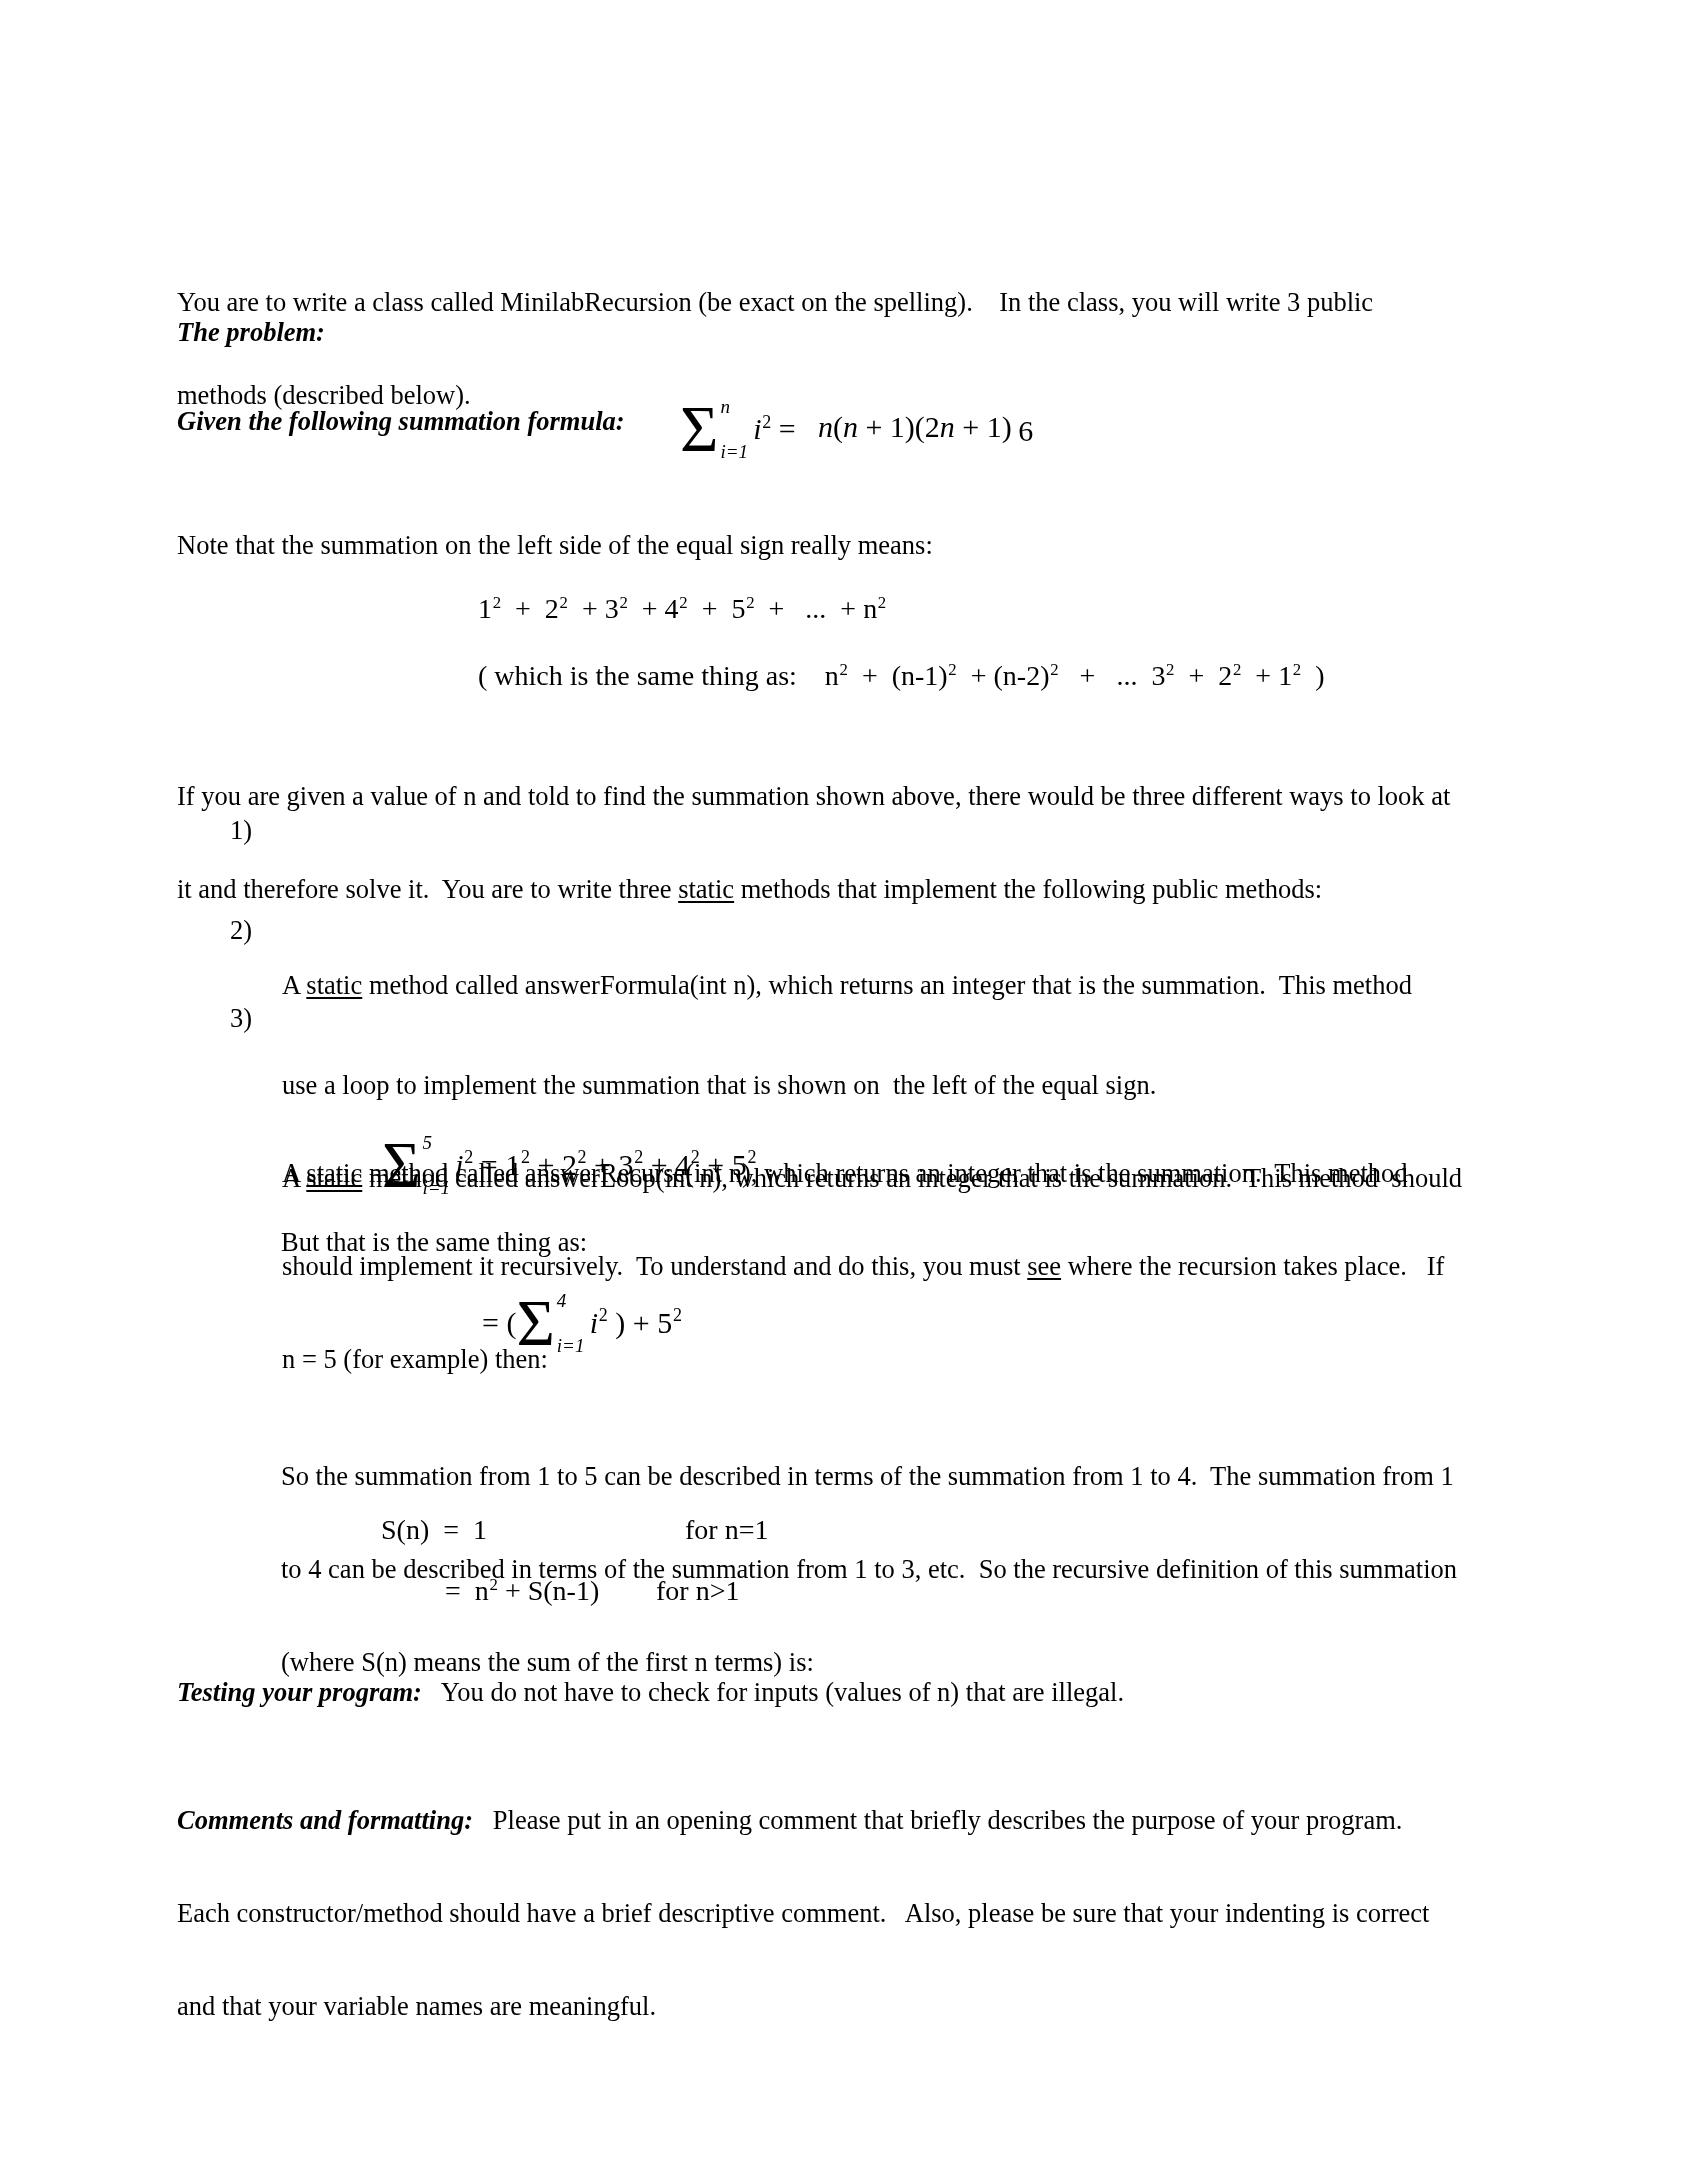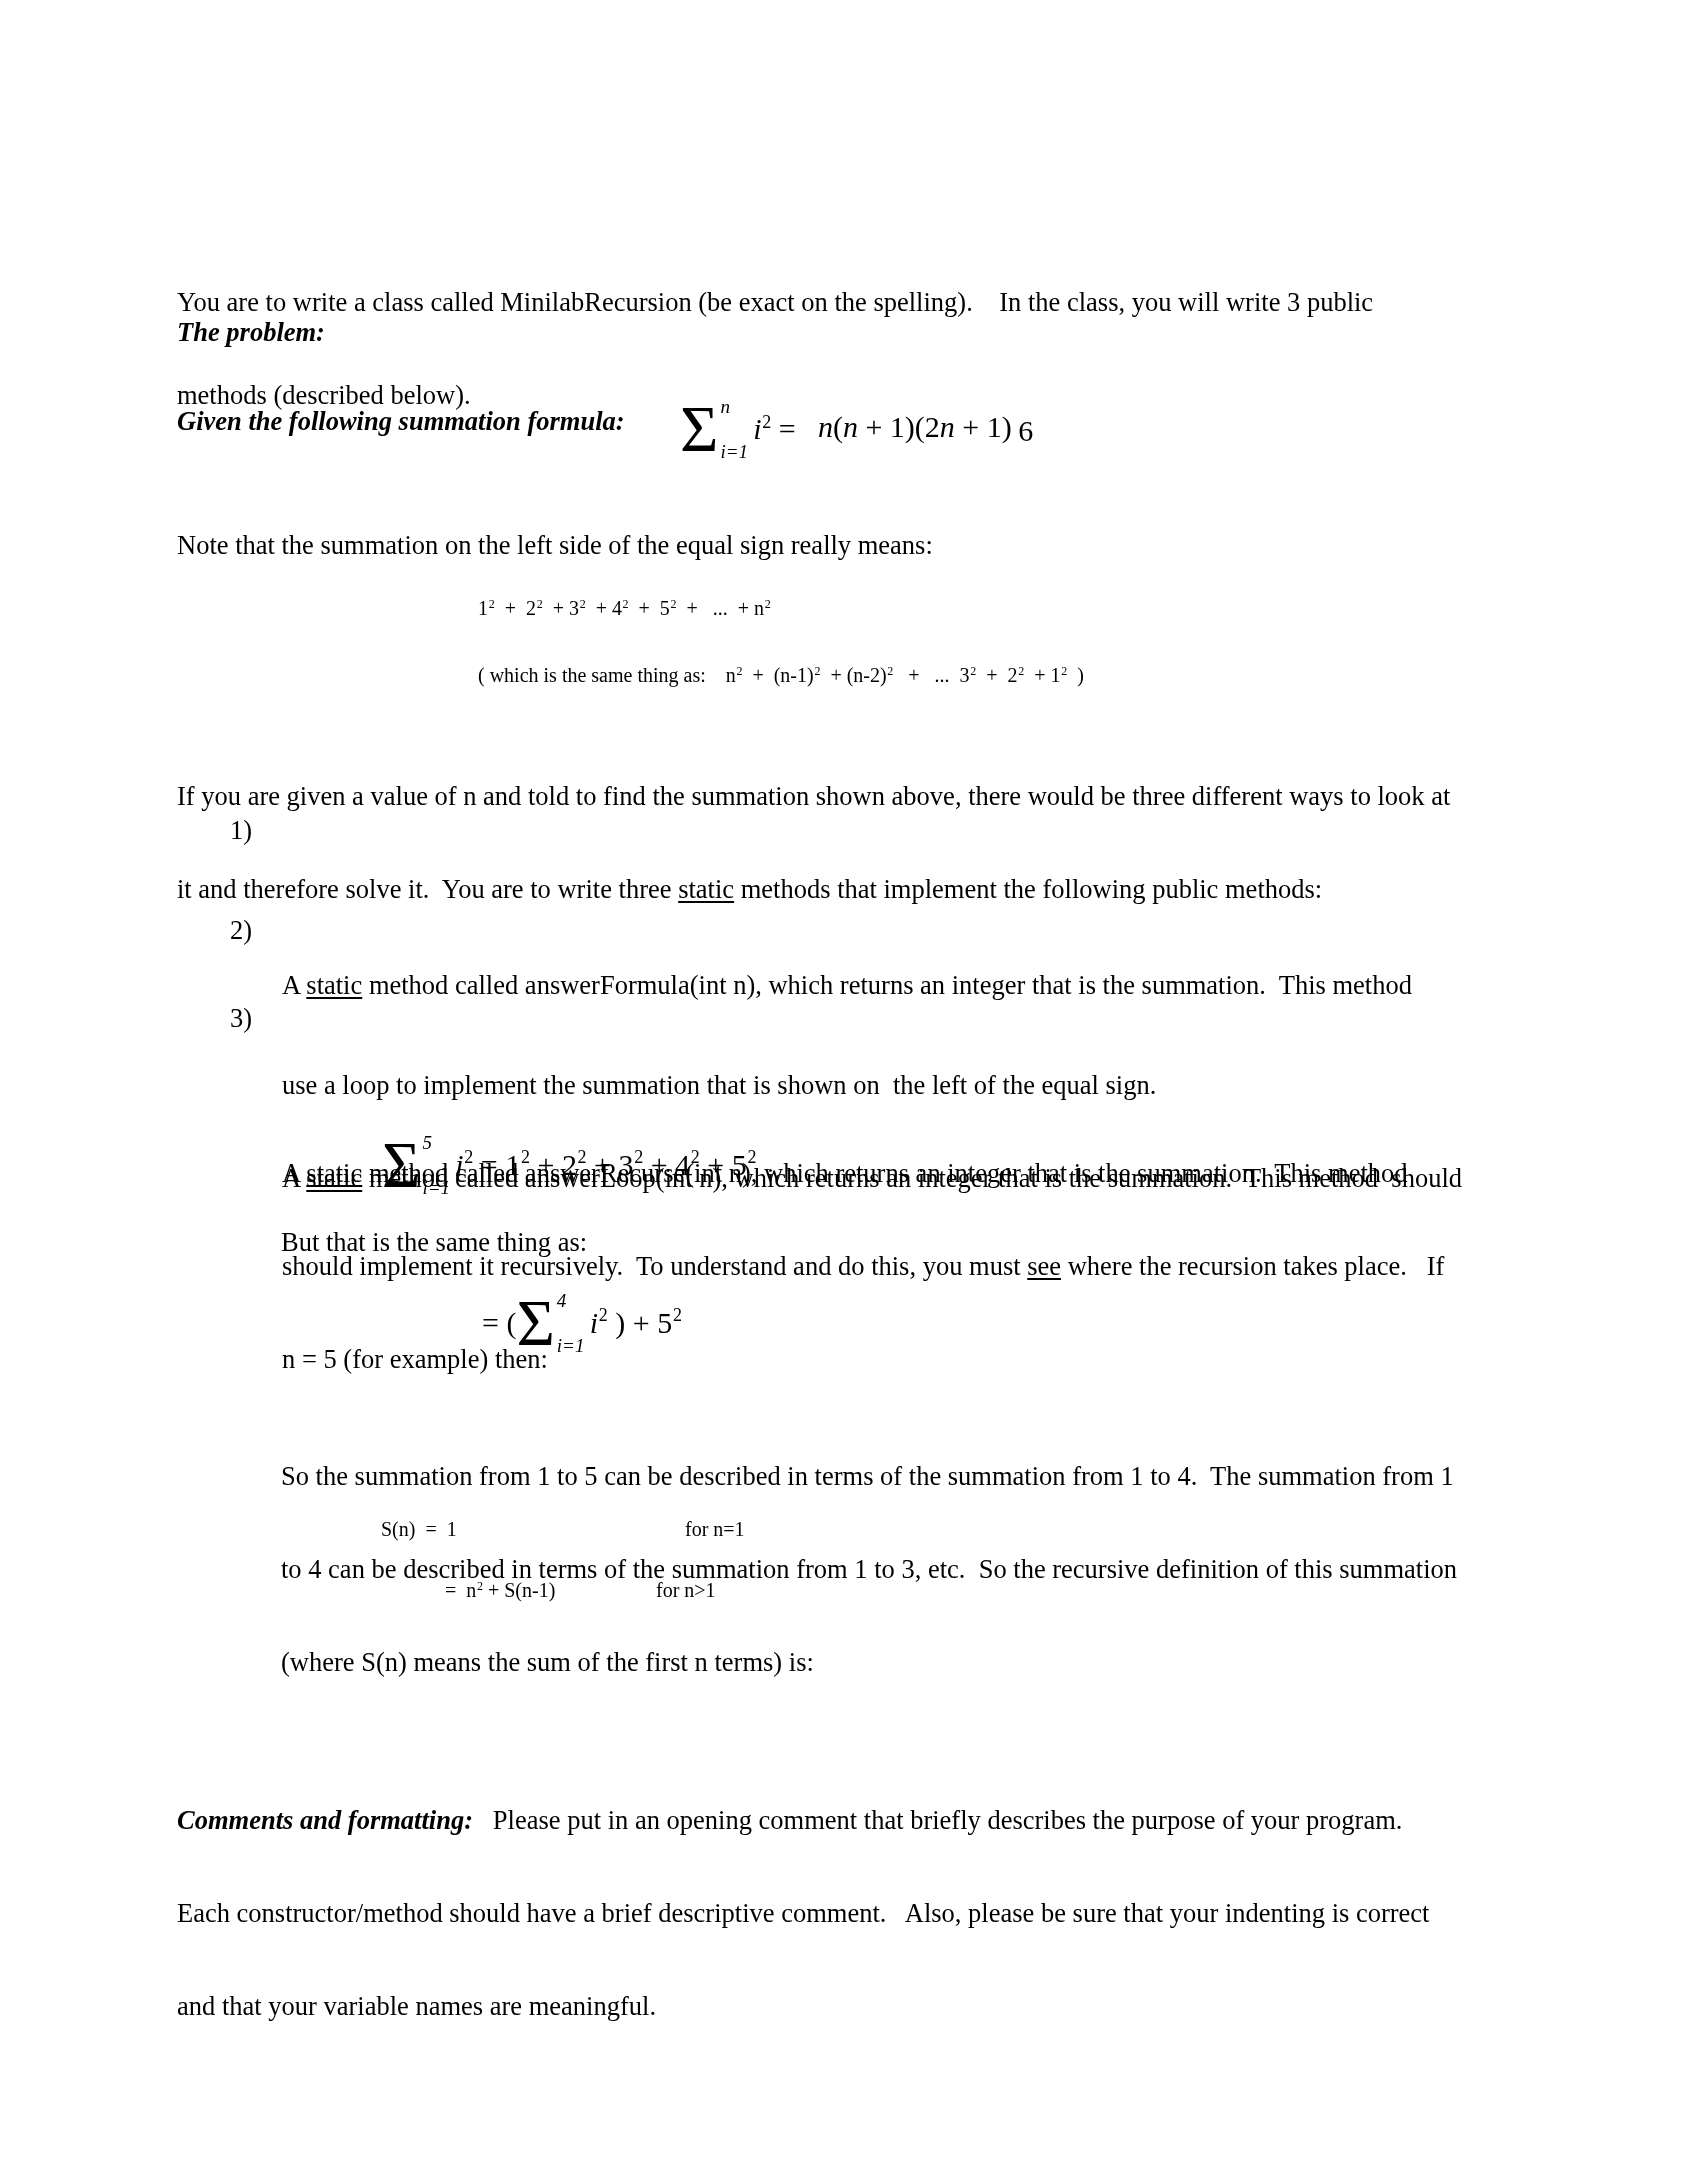--- a/index.html
+++ b/index.html
@@ -60,21 +60,21 @@
     flex-direction:row;
     align-items:center;
     margin-left:8px;
   }
   .frac .num{padding:0 6.6px 5.3px 6.6px;line-height:1.1;white-space:pre;}
   .frac .bar{align-self:stretch;height:0;border-top:2px solid #000;}
   .frac .den{padding-top:4px;line-height:1.1;}
   
   .item .num{position:absolute;left:0;top:0;}
   .item .itext{margin-left:52px;}
-  .fs42{font-size:20px;}
+  .fs42{font-size:28px;}
 </style>
 </head>
 <body>
 
 <div class="page">
 
   <div class="block" style="top:193px;left:177px;">
     <div class="line">You are to write a class called MinilabRecursion (be exact on the spelling).    In the class, you will write 3 public</div>
     <div class="line">methods (described below).</div>
   </div>
@@ -163,20 +163,21 @@
     <div class="line">So the summation from 1 to 5 can be described in terms of the summation from 1 to 4.  The summation from 1</div>
     <div class="line">to 4 can be described in terms of the summation from 1 to 3, etc.  So the recursive definition of this summation</div>
     <div class="line">(where S(n) means the sum of the first n terms) is:</div>
   </div>
 
   <div class="block fs42" style="top:1482px;left:381px;"><span>S(n)  =  1</span></div>
   <div class="block fs42" style="top:1482px;left:685px;">for n=1</div>
   <div class="block fs42" style="top:1543px;left:445px;"><span>=  n</span><span class="sup">2</span><span> + S(n-1)</span></div>
   <div class="block fs42" style="top:1543px;left:656px;">for n&gt;1</div>
 
+  <div class="block" style="top:1645px;left:177px;"><span class="bold">Testing your program:</span><span>   You do not have to check for inputs (values of n) that are illegal.</span></div>
 
   <div class="block" style="top:1711px;left:177px;">
     <div class="line"><span class="bold">Comments and formatting:</span><span>   Please put in an opening comment that briefly describes the purpose of your program.</span></div>
     <div class="line"><span>Each constructor/method should have a brief descriptive comment.   Also, please be sure that your indenting is correct</span></div>
     <div class="line"><span>and that your variable names are meaningful.</span></div>
   </div>
 
 </div>
 
 

